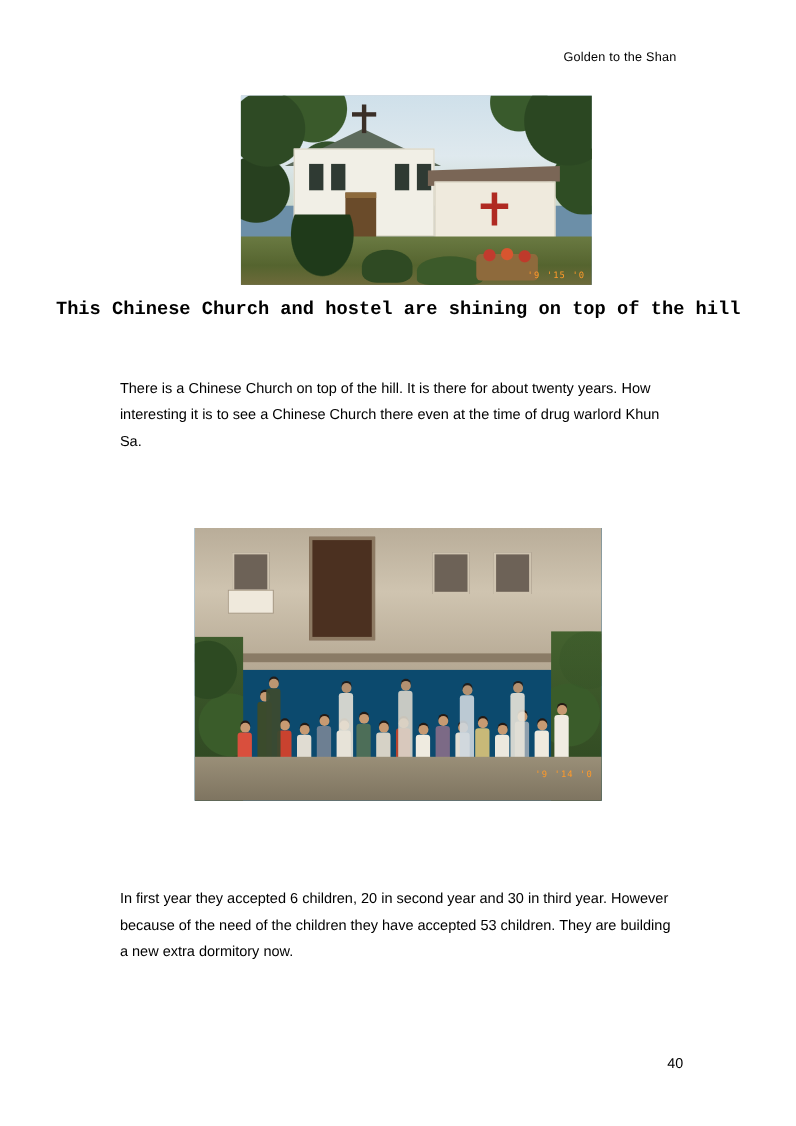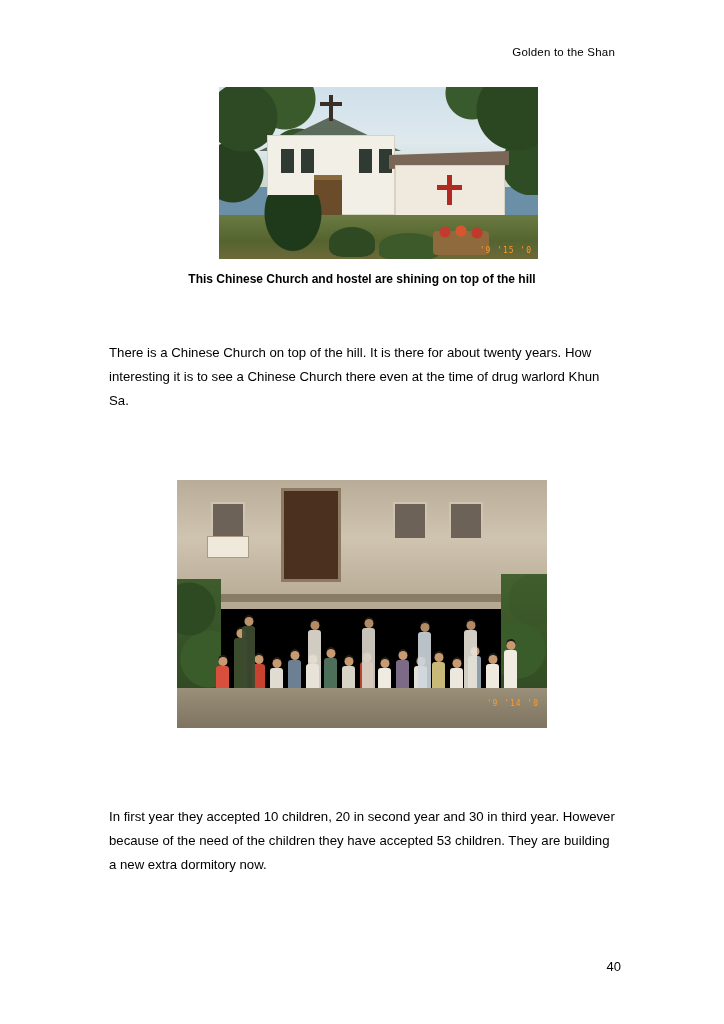--- a/index.html
+++ b/index.html
@@ -121,23 +121,23 @@
   .datestamp {
     position: absolute; right: 6px; bottom: 4px;
     font-family: "DejaVu Sans Mono", monospace;
     font-size: 8px; color: #ff9a2a; letter-spacing: 1px;
   }
 
   .caption {
     position: absolute;
     width: 100%;
     text-align: center;
-    font-family: Liberation Sans, sans-serif;
+    font-family: Liberation Mono, monospace;
     font-weight: bold;
-    font-size: 12px;
+    font-size: 17px;
   }
   .cap1 { top: 272px; }
   .cap2 { top: 735px; }
 
   .para {
     position: absolute;
     left: 109px;
     width: 506px;
     font-size: 13.2px;
     line-height: 24px;
@@ -149,21 +149,21 @@
   .p3 { top: 778px; }
 
   
   .fig2 {
     position: absolute;
     left: 177px;
     top: 480px;
     width: 370px;
     height: 248px;
     overflow: hidden;
-    background: #000000;
+    background: #0c4a6e;
   }
   .bldg {
     position: absolute; left: 0; top: 0; width: 100%; height: 52%;
     background: linear-gradient(#b9ad99 0%, #cfc4b0 45%, #b5a893 100%);
   }
   .bldg-door {
     position: absolute; left: 104px; top: 8px; width: 54px; height: 88px;
     background: #4b3020; border: 3px solid #8d7a63;
   }
   .bldg-win {
@@ -352,16 +352,16 @@
       <div class="kid" style="left:252px;height:92px;opacity:.9">
           <div class="head"></div>
           <div class="body" style="background:#e9e5da"></div>
         </div>
     </div>
     <div class="ground2"></div>
     <div class="datestamp2">'9 '14 '0</div>
   </div>
 
 
-  <div class="para p3">In first year they accepted 10 children, 20 in second year and 30 in third year. However because of the need of the children they have accepted 53 children. They are building a new extra dormitory now.</div>
+  <div class="para p3">In first year they accepted 6 children, 20 in second year and 30 in third year. However because of the need of the children they have accepted 53 children. They are building a new extra dormitory now.</div>
 
   <div class="page-number">40</div>
 </div>
 
 </body></html>

